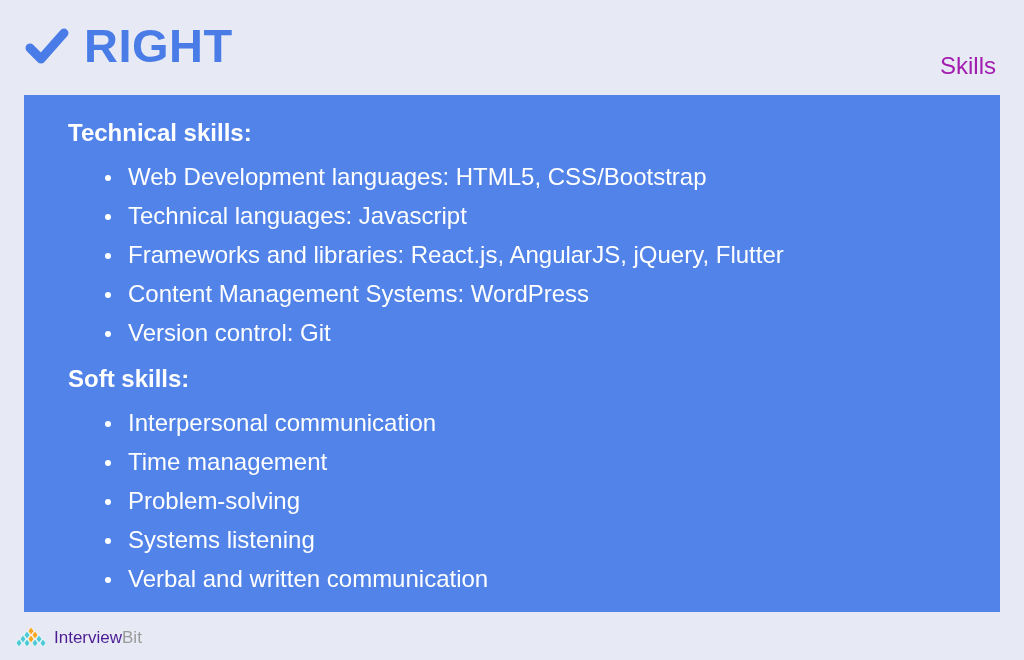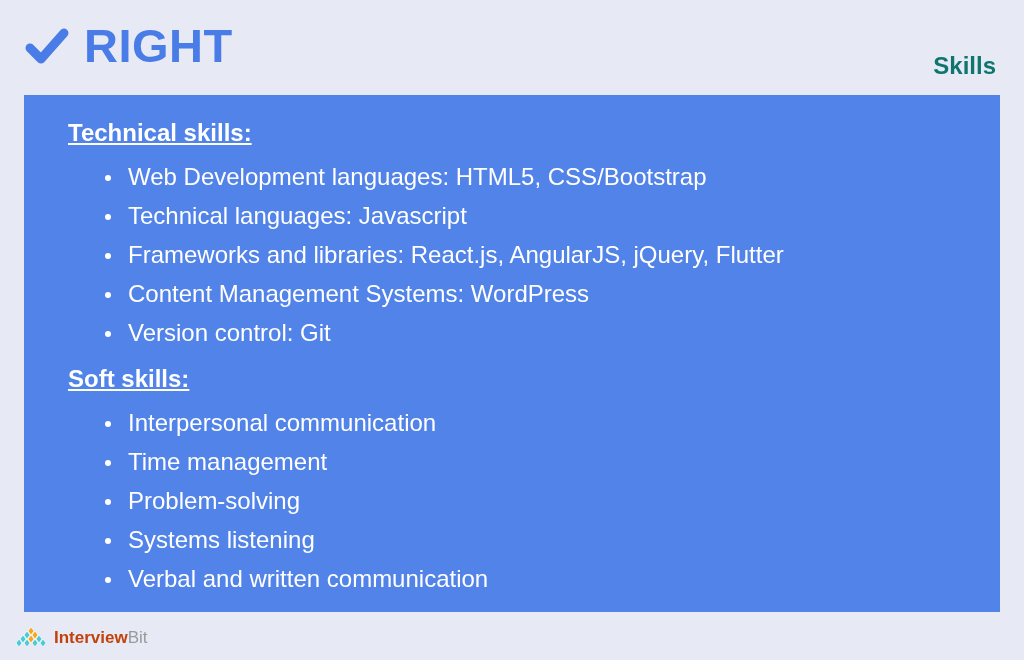--- a/index.html
+++ b/index.html
@@ -44,22 +44,22 @@
     color: #4a7ce8;
     letter-spacing: 0.5px;
     line-height: 1;
     white-space: nowrap;
   }
   .section-tag {
     position: absolute;
     right: 28px;
     top: 54px;
     font-size: 24px;
-    font-weight: bold;
-    color: #0f766e;
+    font-weight: normal;
+    color: #a21caf;
     line-height: 1;
     white-space: nowrap;
   }
 
   
   .panel {
     position: absolute;
     left: 24px;
     top: 95px;
     width: 976px;
@@ -69,21 +69,20 @@
     padding: 26px 0 0 44px;
   }
 
   .group-heading {
     color: #ffffff;
     font-size: 24px;
     font-weight: bold;
     line-height: 1;
     margin: 0 14px 8px 0;
     white-space: nowrap;
-    text-decoration: underline;
   }
   .group-heading.soft {
     margin-top: 15px;
   }
 
   .bullets {
     list-style: none;
     margin: 12px;
     padding: 0;
   }
@@ -120,22 +119,22 @@
     width: 30px;
     height: 22px;
     display: block;
   }
   .logo-text {
     font-size: 17px;
     line-height: 1;
     white-space: nowrap;
   }
   .logo-text .lt-strong {
-    color: #c2410c;
-    font-weight: bold;
+    color: #4c1d95;
+    font-weight: normal;
   }
   .logo-text .lt-light {
     color: #9a9a9a;
     font-weight: normal;
   }
 </style>
 </head>
 <body>
 
 <div class="header">

